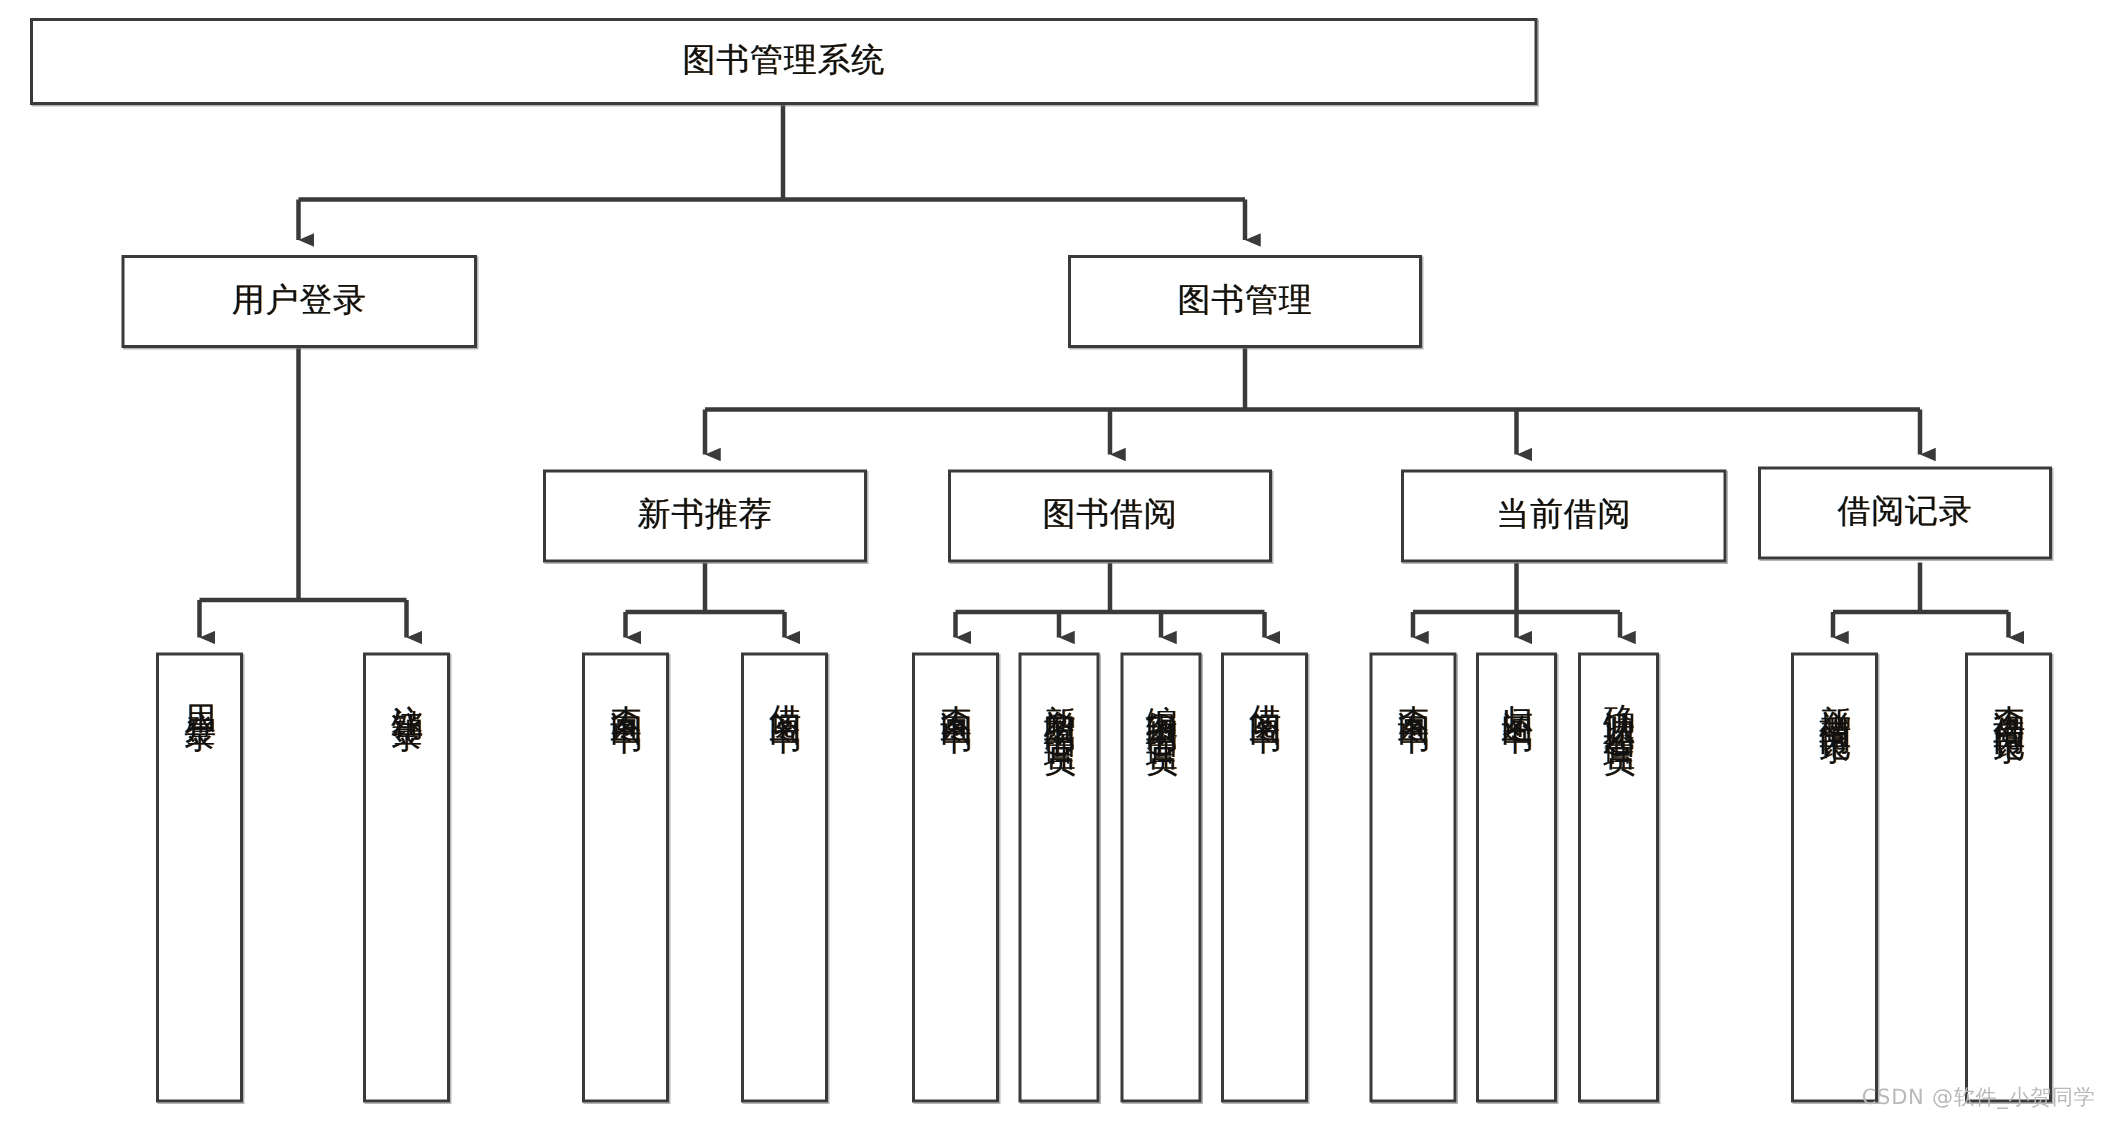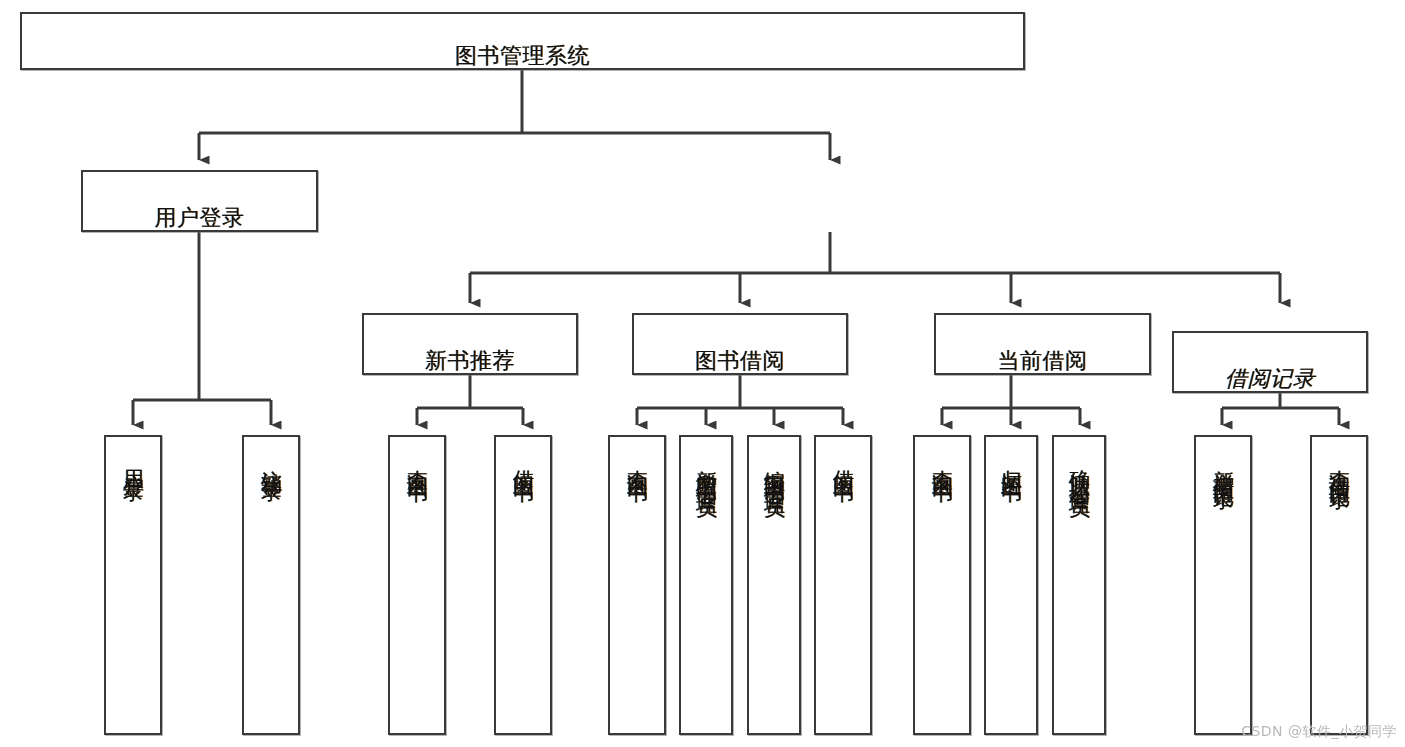--- a/index.html
+++ b/index.html
@@ -26,21 +26,21 @@
     width: 1405px;
     height: 747px;
     pointer-events: none;
   }
   .node {
     position: absolute;
     box-sizing: border-box;
     background: #ffffff;
     border: 2.5px solid #3a3a3a;
     display: flex;
-    align-items: flex-end;
+    align-items: center;
     justify-content: center;
     box-shadow: 1px 1px 0 rgba(120,120,120,0.55);
   }
   .node-label {
     font-size: 22px;
     line-height: 1.15;
     letter-spacing: 0.5px;
     color: #111111;
     white-space: nowrap;
     text-shadow: 0.4px 0 #b07a3a, -0.4px 0 #6fa8d6;
@@ -123,31 +123,34 @@
     </g>
   </svg>
 
   <div class="node" style="left:20px; top:12px; width:1005px; height:58px;">
     <span class="node-label">图书管理系统</span>
   </div>
 
   <div class="node" style="left:81px; top:170px; width:237px; height:62px;">
     <span class="node-label">用户登录</span>
   </div>
+  <div class="node" style="left:712px; top:170px; width:236px; height:62px;">
+    <span class="node-label">图书管理</span>
+  </div>
 
   <div class="node" style="left:362px; top:313px; width:216px; height:62px;">
     <span class="node-label">新书推荐</span>
   </div>
   <div class="node" style="left:632px; top:313px; width:216px; height:62px;">
     <span class="node-label">图书借阅</span>
   </div>
   <div class="node" style="left:934px; top:313px; width:217px; height:62px;">
     <span class="node-label">当前借阅</span>
   </div>
-  <div class="node" style="left:1172px; top:331px; width:196px; height:62px;font-style:italic;">
+  <div class="node" style="left:1172px; top:311px; width:196px; height:62px;">
     <span class="node-label">借阅记录</span>
   </div>
 
   <div class="node vertical" style="left:104px; top:435px; width:58px; height:300px;">
     <span class="node-label">用户登录</span>
   </div>
   <div class="node vertical" style="left:242px; top:435px; width:58px; height:300px;">
     <span class="node-label">注销登录</span>
   </div>
 

